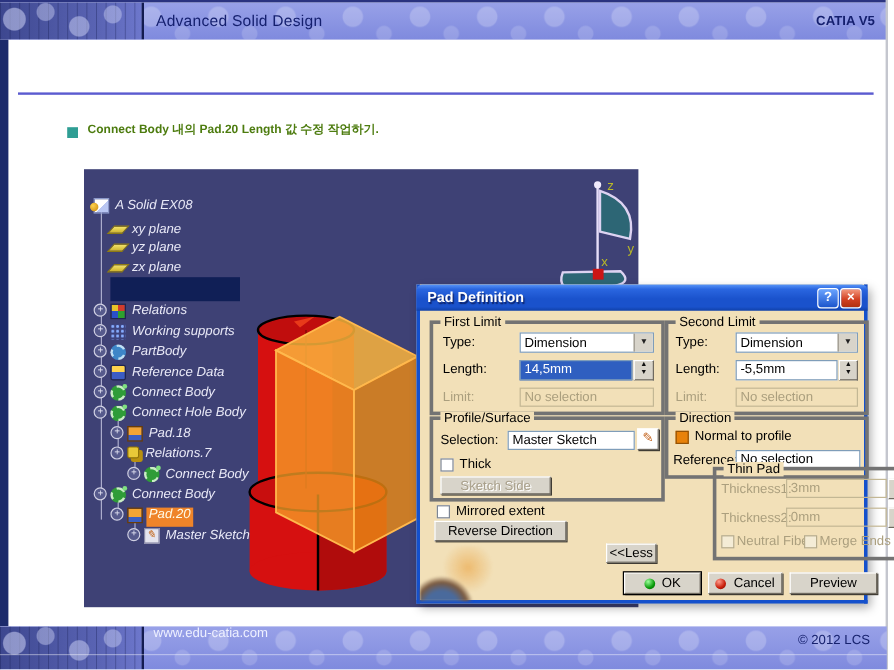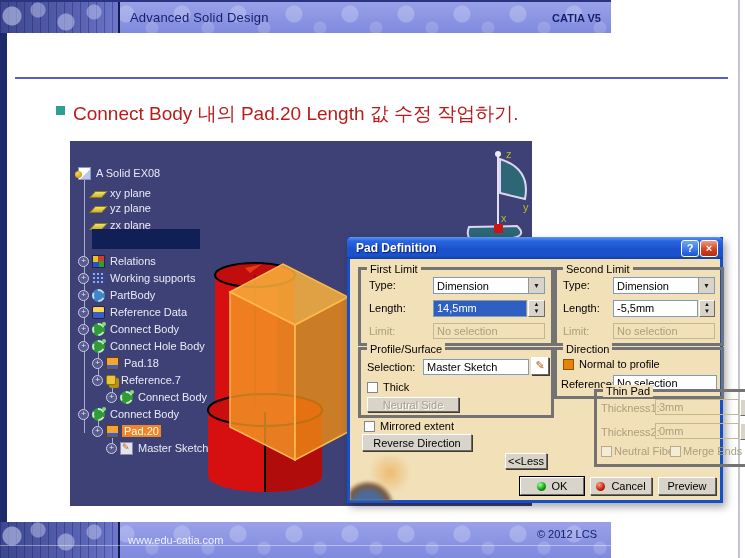--- a/index.html
+++ b/index.html
@@ -1,20 +1,20 @@
 <!DOCTYPE html>
 <html><head>
 <meta charset="utf-8">
 <style>
   html,body{margin:0;padding:0;background:#fff;width:745px;height:558px;overflow:hidden;
     font-family:"Liberation Sans",sans-serif;-webkit-font-smoothing:antialiased;}
   .page{position:relative;width:745px;height:558px;background:#fff;}
 
   
-  .bar{position:absolute;left:0;width:611px;background:linear-gradient(180deg,#98a1e8,#7f8ade);
+  .bar{position:absolute;left:0;width:739px;background:linear-gradient(180deg,#98a1e8,#7f8ade);
     overflow:hidden;}
   .bar .circles{position:absolute;inset:0;
     background-image:radial-gradient(circle 9px at 14px 12px,rgba(255,255,255,.22) 0 8px,transparent 9px),
                      radial-gradient(circle 7px at 40px 26px,rgba(255,255,255,.16) 0 6px,transparent 7px);
     background-size:56px 34px;}
   .deco-strip{position:absolute;left:0;top:0;bottom:0;width:118px;
     background:linear-gradient(90deg,#3d478f,#5a64b4 70%,#6d77cc);
     background-blend-mode:normal;}
   .deco-strip:before{content:"";position:absolute;inset:0;
     background-image:radial-gradient(circle 10px at 12px 14px,rgba(205,210,245,.55) 0 9px,transparent 10px),
@@ -22,36 +22,36 @@
       radial-gradient(circle 9px at 66px 20px,rgba(205,210,245,.5) 0 8px,transparent 9px),
       radial-gradient(circle 8px at 94px 10px,rgba(205,210,245,.45) 0 7px,transparent 8px),
       linear-gradient(90deg,rgba(20,28,80,.35) 1px,transparent 1px);
     background-size:auto,auto,auto,auto,8px 100%;}
   .bar .divider{position:absolute;left:118px;top:0;bottom:0;width:2px;background:#141c50;}
   .header{top:0;height:33px;border-top:2px solid #2a3380;box-sizing:border-box;}
   .header-title{position:absolute;left:130px;top:8px;font-size:13px;color:#141f6e;letter-spacing:.2px;}
   .header-brand{position:absolute;right:10px;top:10px;font-size:11px;font-weight:bold;color:#141f6e;}
   .footer{top:522px;height:36px;}
   .footer:after{content:"";position:absolute;left:0;right:0;top:23px;height:1px;background:rgba(255,255,255,.4);}
-  .footer-url{position:absolute;left:128px;top:12px;font-size:11px;color:#eef0ff;}
+  .footer-url{position:absolute;left:128px;top:0;font-size:11px;color:#eef0ff;}
   .footer-copy{position:absolute;right:14px;top:6px;font-size:11px;color:#17226e;}
 
   .left-border{position:absolute;left:0;top:33px;width:7px;height:489px;background:#1c2a6b;}
   .right-border{position:absolute;left:738px;top:0;width:2px;height:558px;background:#c4c6ce;}
 
   
   .page-title{position:absolute;left:20px;top:50px;margin:0;font-size:17px;font-weight:bold;color:#6a6ae0;}
   .title-rule{position:absolute;left:15px;top:77px;width:713px;height:2px;background:#5b5bd0;}
   .bullet-line{position:absolute;left:56px;top:101px;display:flex;align-items:flex-start;}
   .bullet-square{width:9px;height:9px;background:#2f9e94;margin:5px 8px 0 0;flex:none;}
-  .bullet-text{font-size:19px;font-weight:normal;color:#b91c1c;}
+  .bullet-text{font-size:10px;font-weight:bold;color:#4d7c0f;}
 
   
   .viewport{position:absolute;left:70px;top:141px;width:462px;height:365px;background:#3e4175;overflow:hidden;}
-  .tree-row{position:absolute;display:flex;align-items:center;height:16px;white-space:nowrap;}
+  .tree-row{position:absolute;display:flex;height:16px;white-space:nowrap;font-style:italic;}
   .tlabel{font-size:11px;color:#e9e9f7;padding:0 2px;}
   .tree-row.selected .tlabel{background:#ef8429;color:#fffbe8;}
   .expand{flex:none;width:9px;height:9px;margin:0 3px 0 -14px;border:1px solid #cfcfe2;border-radius:50%;
     color:#e9e9f7;font-size:8px;line-height:8px;text-align:center;background:#565a8c;}
   .ticon{flex:none;width:13px;height:13px;margin-right:3px;position:relative;box-sizing:border-box;}
   .i-part{background:linear-gradient(135deg,#fff 55%,#b9c6f2 55%);border:1px solid #8a97c8;}
   .i-part:before{content:"";position:absolute;left:-4px;top:3px;width:7px;height:7px;border-radius:50%;
     background:radial-gradient(circle at 35% 35%,#ffd24d,#c8860a);}
   .i-plane{width:13px;height:7px;margin-top:3px;background:linear-gradient(180deg,#f2e26a,#cdb32e);
     transform:skewX(-42deg);border:1px solid #8d7a14;}
@@ -197,21 +197,21 @@
           <span class="tlabel">Connect Hole Body</span>
         </div>
         <div class="tree-row" style="top: 214px; left: 36px;">
           <span class="expand">+</span>
           <span class="ticon i-pad"></span>
           <span class="tlabel">Pad.18</span>
         </div>
         <div class="tree-row" style="top: 231px; left: 36px;">
           <span class="expand">+</span>
           <span class="ticon i-assemble"></span>
-          <span class="tlabel">Reference.7</span>
+          <span class="tlabel">Relations.7</span>
         </div>
         <div class="tree-row" style="top: 248px; left: 50px;">
           <span class="expand">+</span>
           <span class="ticon i-body"></span>
           <span class="tlabel">Connect Body</span>
         </div>
         <div class="tree-row" style="top: 265px; left: 22px;">
           <span class="expand">+</span>
           <span class="ticon i-body"></span>
           <span class="tlabel">Connect Body</span>
@@ -296,21 +296,21 @@
       <div class="field disabled" style="left:56px;top:53px;width:102px;">No selection</div>
     </div>
 
     <div class="grp" style="left:8px;top:110px;width:190px;height:65px;">
       <span class="grp-legend">Profile/Surface</span>
       <span class="dlbl" style="left:6px;top:11px;">Selection:</span>
       <div class="field" style="left:62px;top:9px;width:106px;">Master Sketch</div>
       <div class="sketch-btn" style="left:170px;top:7px;width:18px;height:18px;">✎</div>
       <span class="cb" style="left:6px;top:32px;"></span>
       <span class="cblbl" style="left:22px;top:31px;">Thick</span>
-      <div class="btn3d disabled" style="left:6px;top:47px;width:92px;height:15px;">Neutral Side</div>
+      <div class="btn3d disabled" style="left:6px;top:47px;width:92px;height:15px;">Sketch Side</div>
     </div>
 
     <span class="cb" style="left:14px;top:184px;"></span>
     <span class="cblbl" style="left:30px;top:183px;">Mirrored extent</span>
     <div class="btn3d" style="left:12px;top:197px;width:110px;height:17px;">Reverse Direction</div>
 
     <div class="grp" style="left:204px;top:110px;width:164px;height:46px;">
       <span class="grp-legend">Direction</span>
       <span class="cb checked" style="left:6px;top:9px;"></span>
       <span class="cblbl" style="left:22px;top:8px;">Normal to profile</span>
@@ -337,21 +337,21 @@
     <div class="sphere-deco"></div>
 
     <div class="btn3d default" style="left:170px;top:240px;width:64px;height:18px;">
       <span class="ball green"></span>
       <span>OK</span>
     </div>
     <div class="btn3d" style="left:240px;top:240px;width:62px;height:18px;">
       <span class="ball red"></span>
       <span>Cancel</span>
     </div>
-    <div class="btn3d" style="left:308px;top:240px;width:58px;height:18px;">Preview</div>
+    <div class="btn3d" style="left:308px;top:240px;width:73px;height:18px;">Preview</div>
   </div>
 
   <div class="bar footer">
     <div class="circles"></div>
     <div class="deco-strip"></div>
     <div class="divider"></div>
     <span class="footer-url">www.edu-catia.com</span>
     <span class="footer-copy">© 2012 LCS</span>
   </div>
 </div>

